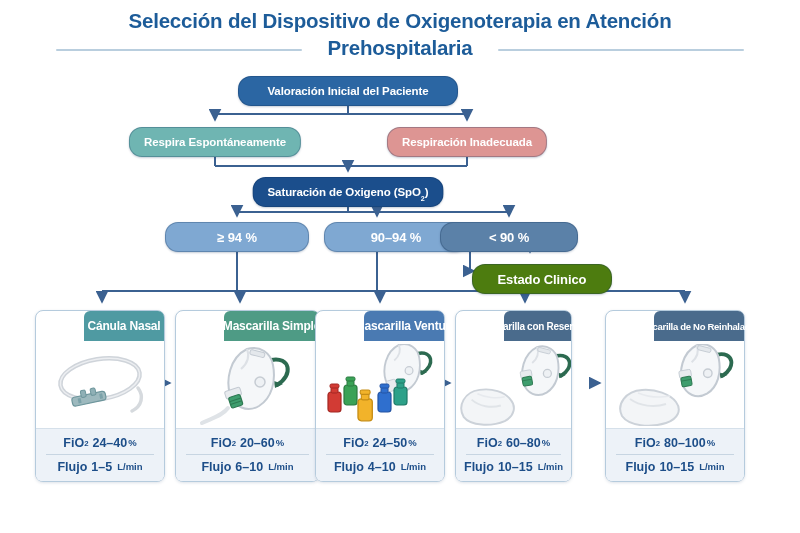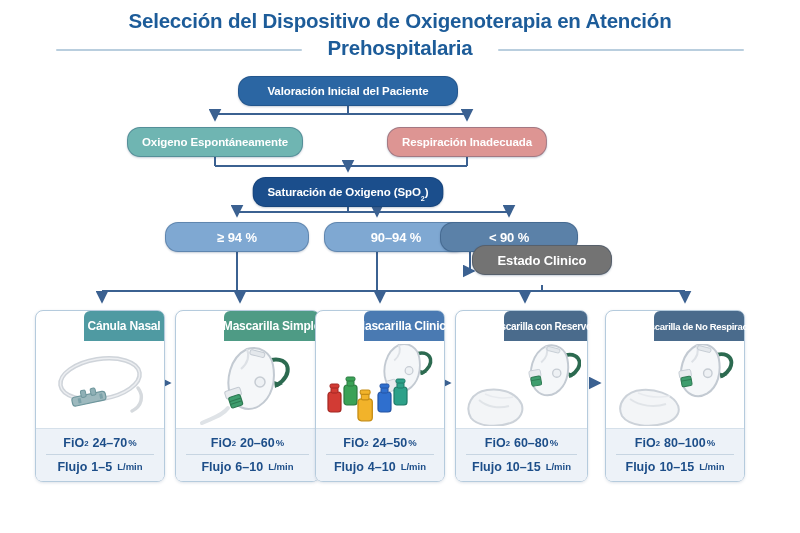--- a/index.html
+++ b/index.html
@@ -82,21 +82,21 @@
     <div class="title-l2">Prehospitalaria</div>
   </div>
   <div class="deco-line deco-left"></div>
   <div class="deco-line deco-right"></div>
 
   <div class="node" style="left: 348px; top: 76px; min-width: 190px; background: rgb(43, 102, 163);">
     <span>Valoración Inicial del Paciente</span>
   </div>
 
   <div class="node" style="left: 215px; top: 127px; background: rgb(111, 181, 178);">
-    <span>Oxigeno Espontáneamente</span>
+    <span>Respira Espontáneamente</span>
   </div>
 
   <div class="node" style="left: 467px; top: 127px; background: rgb(221, 149, 147);">
     <span>Respiración Inadecuada</span>
   </div>
 
   <div class="node" style="left: 348px; top: 177px; background: rgb(27, 78, 140);">
     <span><span>Saturación de Oxigeno (SpO</span><sub>2</sub><span>)</span></span>
   </div>
 
@@ -105,21 +105,21 @@
   </div>
 
   <div class="node big" style="left: 396px; top: 222px; min-width: 114px; background: rgb(127, 168, 210);">
     <span>90–94 %</span>
   </div>
 
   <div class="node big" style="left: 509px; top: 222px; min-width: 108px; background: rgb(91, 129, 168);">
     <span>&lt; 90 %</span>
   </div>
 
-  <div class="node" style="left: 542px; top: 245px; min-width: 110px; font-size: 13px; background: #737373;">
+  <div class="node" style="left: 542px; top: 264px; min-width: 110px; font-size: 13px; background: #4d7c0f;">
     <span>Estado Clinico</span>
   </div>
 
   <article class="card" style="left:35px;width:130px">
     <div class="card-header" style="background: rgb(79, 154, 162);">
       <span>Cánula Nasal</span>
     </div>
     <div class="card-body">
       <svg width="112" height="82" viewBox="0 0 112 82">
         <ellipse cx="56" cy="35" rx="40" ry="20" transform="rotate(-9 56 35)" fill="none" stroke="#cfd4da" stroke-width="4.5"></ellipse>
@@ -132,21 +132,21 @@
           <rect x="34" y="52" width="3" height="5" fill="#7ba2a9"></rect>
           <rect x="56" y="52" width="3" height="5" fill="#7ba2a9"></rect>
         </g>
       </svg>
     </div>
     <div class="card-values">
       <div class="vrow">
         <span>FiO</span>
           <sub>2</sub>
           <span class="gap"></span>
-        <span>24–70</span>
+        <span>24–40</span>
           <span class="sm">%</span>
       </div>
       <div class="vdiv"></div>
       <div class="vrow">
         <span>Flujo</span>
           <span class="gap"></span>
         <span>1–5</span>
           <span class="gap"></span>
           <span class="sm">L/min</span>
       </div>
@@ -188,21 +188,21 @@
           <span class="gap"></span>
         <span>6–10</span>
           <span class="gap"></span>
           <span class="sm">L/min</span>
       </div>
     </div>
   </article>
 
   <article class="card" style="left:315px;width:130px">
     <div class="card-header" style="background: rgb(74, 122, 178);">
-      <span>Mascarilla Clinico</span>
+      <span>Mascarilla Venturi</span>
     </div>
     <div class="card-body">
       <svg width="112" height="82" viewBox="0 0 112 82">
         <g transform="translate(32,-3) scale(0.78)">
           <path d="M79,16 C98,12 102,31 85,41" fill="none" stroke="#2c6a50" stroke-width="4.5" stroke-linecap="round"></path>
           <path d="M83,44 l8,-4 l-9,-3 z" fill="#2c6a50"></path>
           <path d="M55,5 C68,1 79,9 81,21 C84,37 80,54 67,62 C55,69 42,63 38,50 C34,37 37,14 55,5 Z" fill="#f5f7f9" stroke="#c3cad2" stroke-width="2.4"></path>
           <path d="M55,5 C58,13 56,19 49,25" fill="none" stroke="#dde1e6" stroke-width="2.4"></path>
           <circle cx="68" cy="38" r="5" fill="#eef1f4" stroke="#c6ccd3" stroke-width="1.6"></circle>
           <rect x="40" y="50" width="12" height="14" rx="2" transform="rotate(-16 46 57)" fill="#e8ebee" stroke="#c3cad2"></rect>
@@ -246,21 +246,21 @@
       <div class="vrow">
         <span>Flujo</span>
           <span class="gap"></span>
         <span>4–10</span>
           <span class="gap"></span>
           <span class="sm">L/min</span>
       </div>
     </div>
   </article>
 
-  <article class="card" style="left:455px;width:133px">
+  <article class="card" style="left:455px;width:117px">
     <div class="card-header" style="background: rgb(74, 107, 140);">
       <span>Mascarilla con Reservorio</span>
     </div>
     <div class="card-body">
       <svg width="118" height="82" viewBox="0 0 118 82">
         <g transform="translate(38,-2) scale(0.82)">
           <path d="M79,16 C98,12 102,31 85,41" fill="none" stroke="#2c6a50" stroke-width="4.5" stroke-linecap="round"></path>
           <path d="M83,44 l8,-4 l-9,-3 z" fill="#2c6a50"></path>
           <path d="M55,5 C68,1 79,9 81,21 C84,37 80,54 67,62 C55,69 42,63 38,50 C34,37 37,14 55,5 Z" fill="#f5f7f9" stroke="#c3cad2" stroke-width="2.4"></path>
           <path d="M55,5 C58,13 56,19 49,25" fill="none" stroke="#dde1e6" stroke-width="2.4"></path>
@@ -291,21 +291,21 @@
           <span class="gap"></span>
         <span>10–15</span>
           <span class="gap"></span>
           <span class="sm">L/min</span>
       </div>
     </div>
   </article>
 
   <article class="card" style="left:605px;width:140px">
     <div class="card-header" style="background: rgb(74, 107, 140);">
-      <span>Mascarilla de No Respiración</span>
+      <span>Mascarilla de No Reinhalación</span>
     </div>
     <div class="card-body">
       <svg width="118" height="82" viewBox="0 0 118 82">
         <g transform="translate(34,-3) scale(0.85)">
           <path d="M79,16 C98,12 102,31 85,41" fill="none" stroke="#2c6a50" stroke-width="4.5" stroke-linecap="round"></path>
           <path d="M83,44 l8,-4 l-9,-3 z" fill="#2c6a50"></path>
           <path d="M55,5 C68,1 79,9 81,21 C84,37 80,54 67,62 C55,69 42,63 38,50 C34,37 37,14 55,5 Z" fill="#f5f7f9" stroke="#c3cad2" stroke-width="2.4"></path>
           <path d="M55,5 C58,13 56,19 49,25" fill="none" stroke="#dde1e6" stroke-width="2.4"></path>
           <rect x="56" y="7" width="16" height="5" rx="2" transform="rotate(14 64 9)" fill="#e4e8ec" stroke="#c3cad2"></rect>
           <circle cx="68" cy="38" r="5" fill="#eef1f4" stroke="#c6ccd3" stroke-width="1.6"></circle>

